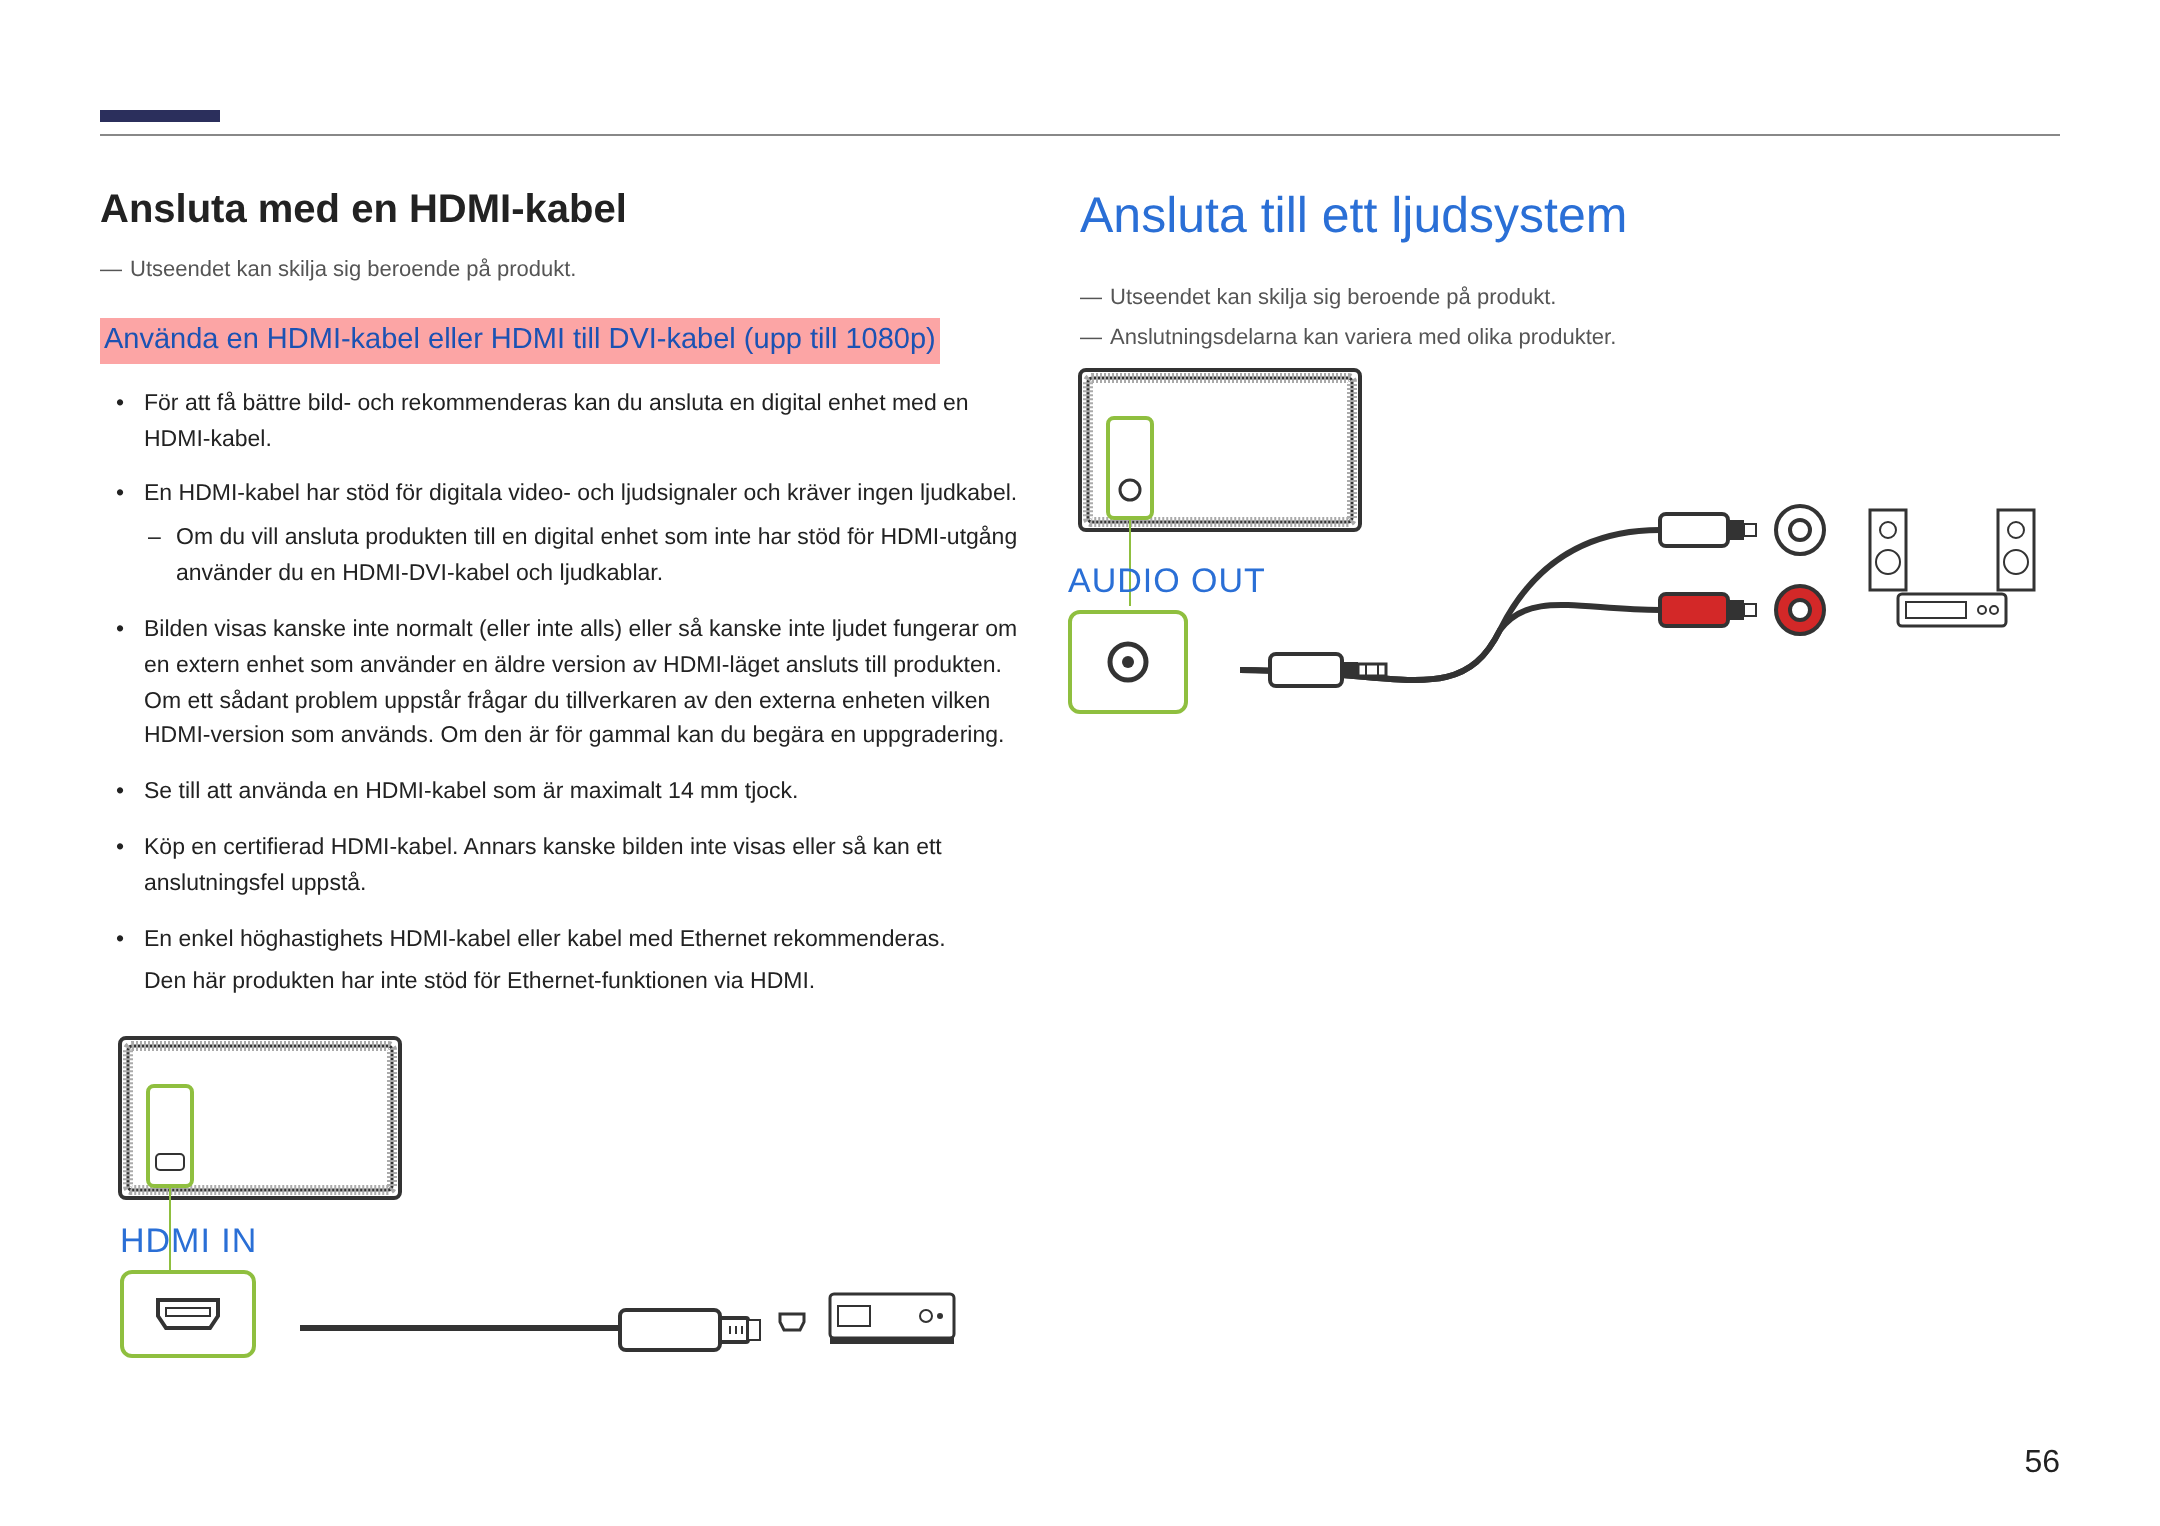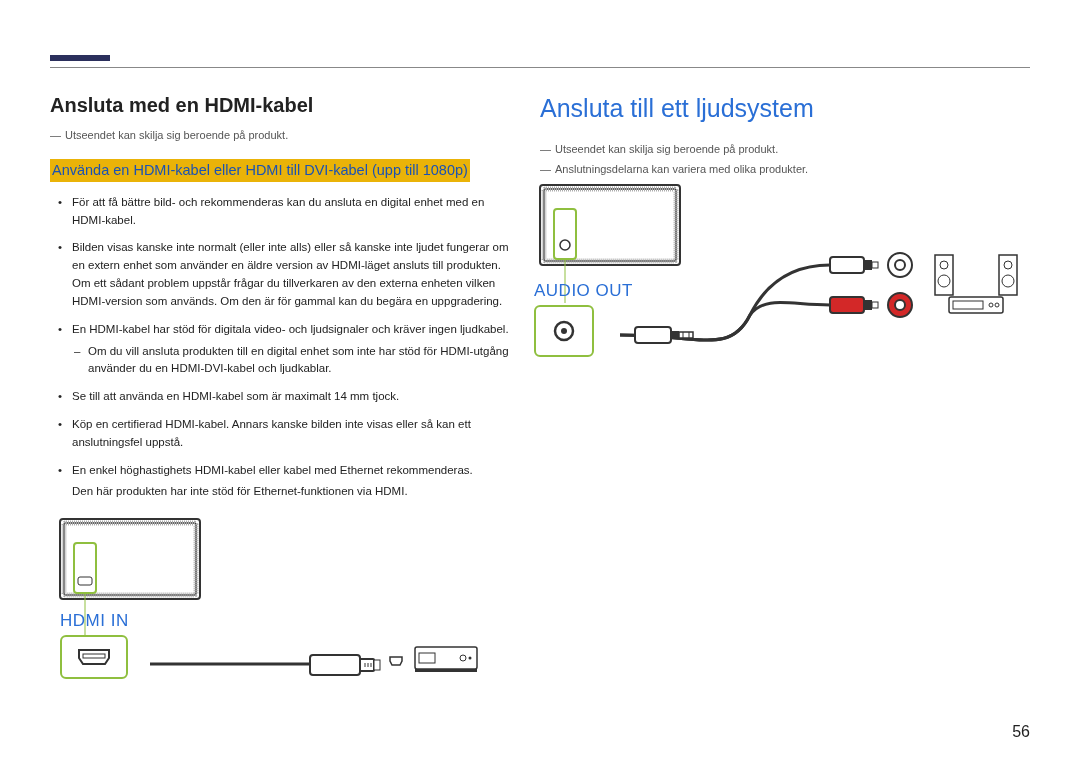--- a/index.html
+++ b/index.html
@@ -51,21 +51,21 @@
   .note {
     font-size: 11px;
     color: #555;
     margin-bottom: 8px;
   }
   .note .dash { margin-right: 4px; }
   .h3-hl {
     font-size: 14.5px;
     font-weight: 400;
     color: #1b52b3;
-    background: #eab308;
+    background: #fca5a5;
     display: inline-block;
     padding: 2px 2px;
     margin: 10px 0 12px 0;
     line-height: 1.3;
   }
   ul.bullets {
     list-style: none;
     padding-left: 22px;
   }
   ul.bullets > li {
@@ -136,27 +136,27 @@
 
 <div class="cols">
 
   <div class="col">
     <div class="h2">Ansluta med en HDMI-kabel</div>
     <div class="note"><span class="dash">―</span><span>Utseendet kan skilja sig beroende på produkt.</span></div>
     <div class="h3-hl">Använda en HDMI-kabel eller HDMI till DVI-kabel (upp till 1080p)</div>
 
     <ul class="bullets">
       <li>För att få bättre bild- och rekommenderas kan du ansluta en digital enhet med en HDMI-kabel.</li>
-      <li>Bilden visas kanske inte normalt (eller inte alls) eller så kanske inte ljudet fungerar om en extern enhet som använder en äldre version av HDMI-läget ansluts till produkten. Om ett sådant problem uppstår frågar du tillverkaren av den externa enheten vilken HDMI-version som används. Om den är för gammal kan du begära en uppgradering.</li>
       <li>
         <span>En HDMI-kabel har stöd för digitala video- och ljudsignaler och kräver ingen ljudkabel.</span>
         <ul class="sub">
           <li>Om du vill ansluta produkten till en digital enhet som inte har stöd för HDMI-utgång använder du en HDMI-DVI-kabel och ljudkablar.</li>
         </ul>
       </li>
+      <li>Bilden visas kanske inte normalt (eller inte alls) eller så kanske inte ljudet fungerar om en extern enhet som använder en äldre version av HDMI-läget ansluts till produkten. Om ett sådant problem uppstår frågar du tillverkaren av den externa enheten vilken HDMI-version som används. Om den är för gammal kan du begära en uppgradering.</li>
       <li>Se till att använda en HDMI-kabel som är maximalt 14 mm tjock.</li>
       <li>Köp en certifierad HDMI-kabel. Annars kanske bilden inte visas eller så kan ett anslutningsfel uppstå.</li>
       <li>En enkel höghastighets HDMI-kabel eller kabel med Ethernet rekommenderas.</li>
     </ul>
     <div class="sub-p">Den här produkten har inte stöd för Ethernet-funktionen via HDMI.</div>
 
     <div class="diagram-area-left">
       <svg width="430" height="190">
 
         <rect x="10" y="0" width="140" height="80" rx="3" fill="#fff" stroke="#333" stroke-width="2"></rect>

